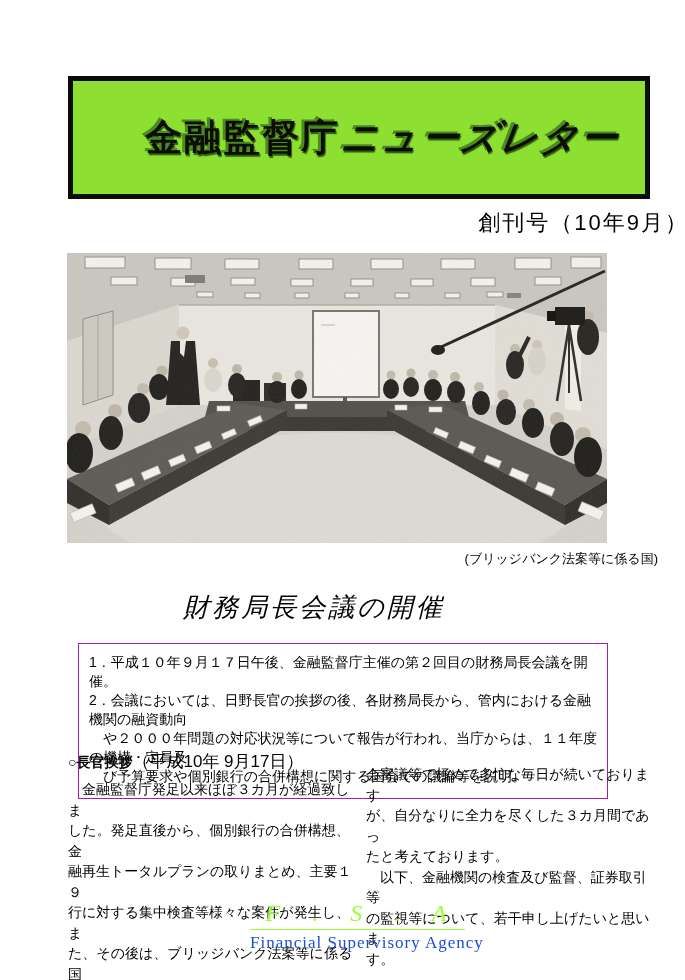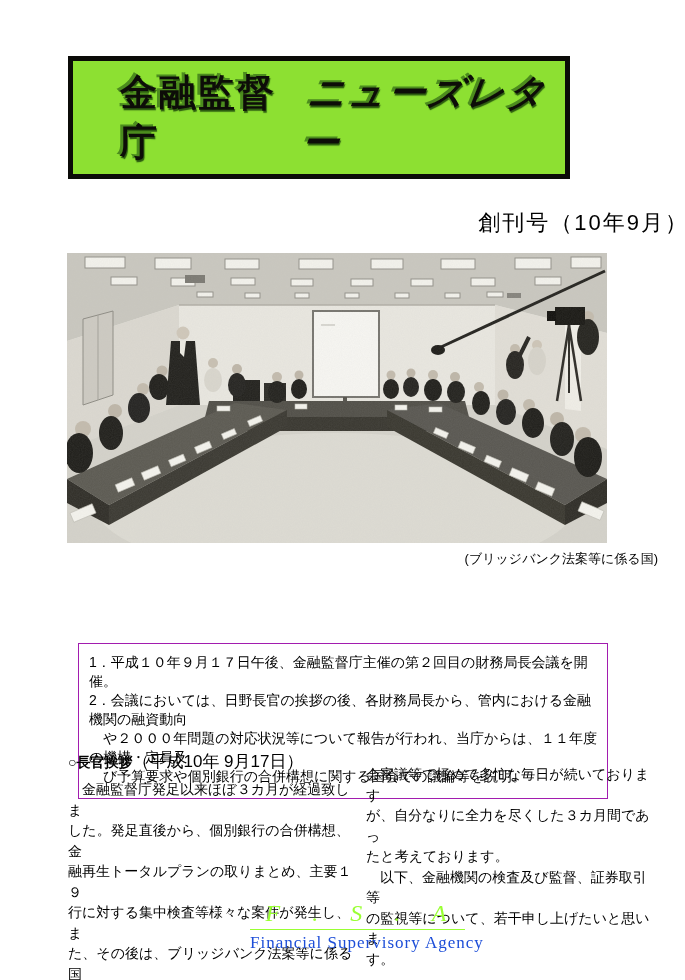--- a/index.html
+++ b/index.html
@@ -2,21 +2,21 @@
 <html><head>
 <meta charset="utf-8">
 <style>
   html,body{margin:0;padding:0;background:#ffffff;}
   .page{
     position:relative;width:685px;height:980px;background:#ffffff;overflow:hidden;
     font-family:"Liberation Sans","DejaVu Sans",sans-serif;color:#000;
   }
   
   .banner{
-    position:absolute;left:68px;top:56px;width:502px;height:123px;
+    position:absolute;left:68px;top:76px;width:582px;height:123px;
     box-sizing:border-box;border:5px solid #0b0b08;background:#8DE032;
     display:flex;align-items:center;justify-content:center;padding-left:47px;
   }
   .banner .t-main,.banner .t-sub{
     font-size:37px;font-weight:bold;color:#0d0d08;letter-spacing:2px;
     text-shadow:-3px -2px 0 #4c8c1e, 1px 2px 1px #2c5a10;
     font-family:"Liberation Serif","DejaVu Serif",serif;
   }
   .banner .t-sub{display:inline-block;font-style:italic;transform:skewX(-8deg);margin-left:2px;}
   
@@ -247,20 +247,21 @@
         <line x1="538" y1="18" x2="374" y2="94" stroke="#23221e" stroke-width="3"></line>
         <ellipse cx="371" cy="97" rx="7" ry="5" fill="#1c1b17"></ellipse>
       </g>
 
       <rect width="540" height="290" filter="url(#noise)" opacity="0.55"></rect>
     </svg>
   </div>
 
   <div class="caption">(ブリッジバンク法案等に係る国)</div>
 
+  <h1 class="headline">財務局長会議の開催</h1>
 
   <div class="sumbox">
     <div class="sumtext">1．平成１０年９月１７日午後、金融監督庁主催の第２回目の財務局長会議を開催。
 2．会議においては、日野長官の挨拶の後、各財務局長から、管内における金融機関の融資動向
 　や２０００年問題の対応状況等について報告が行われ、当庁からは、１１年度の機構・定員及
 　び予算要求や個別銀行の合併構想に関する国会での議論等を説明。</div>
   </div>
 
   <div class="col col-left">
     <div class="sec-head">

